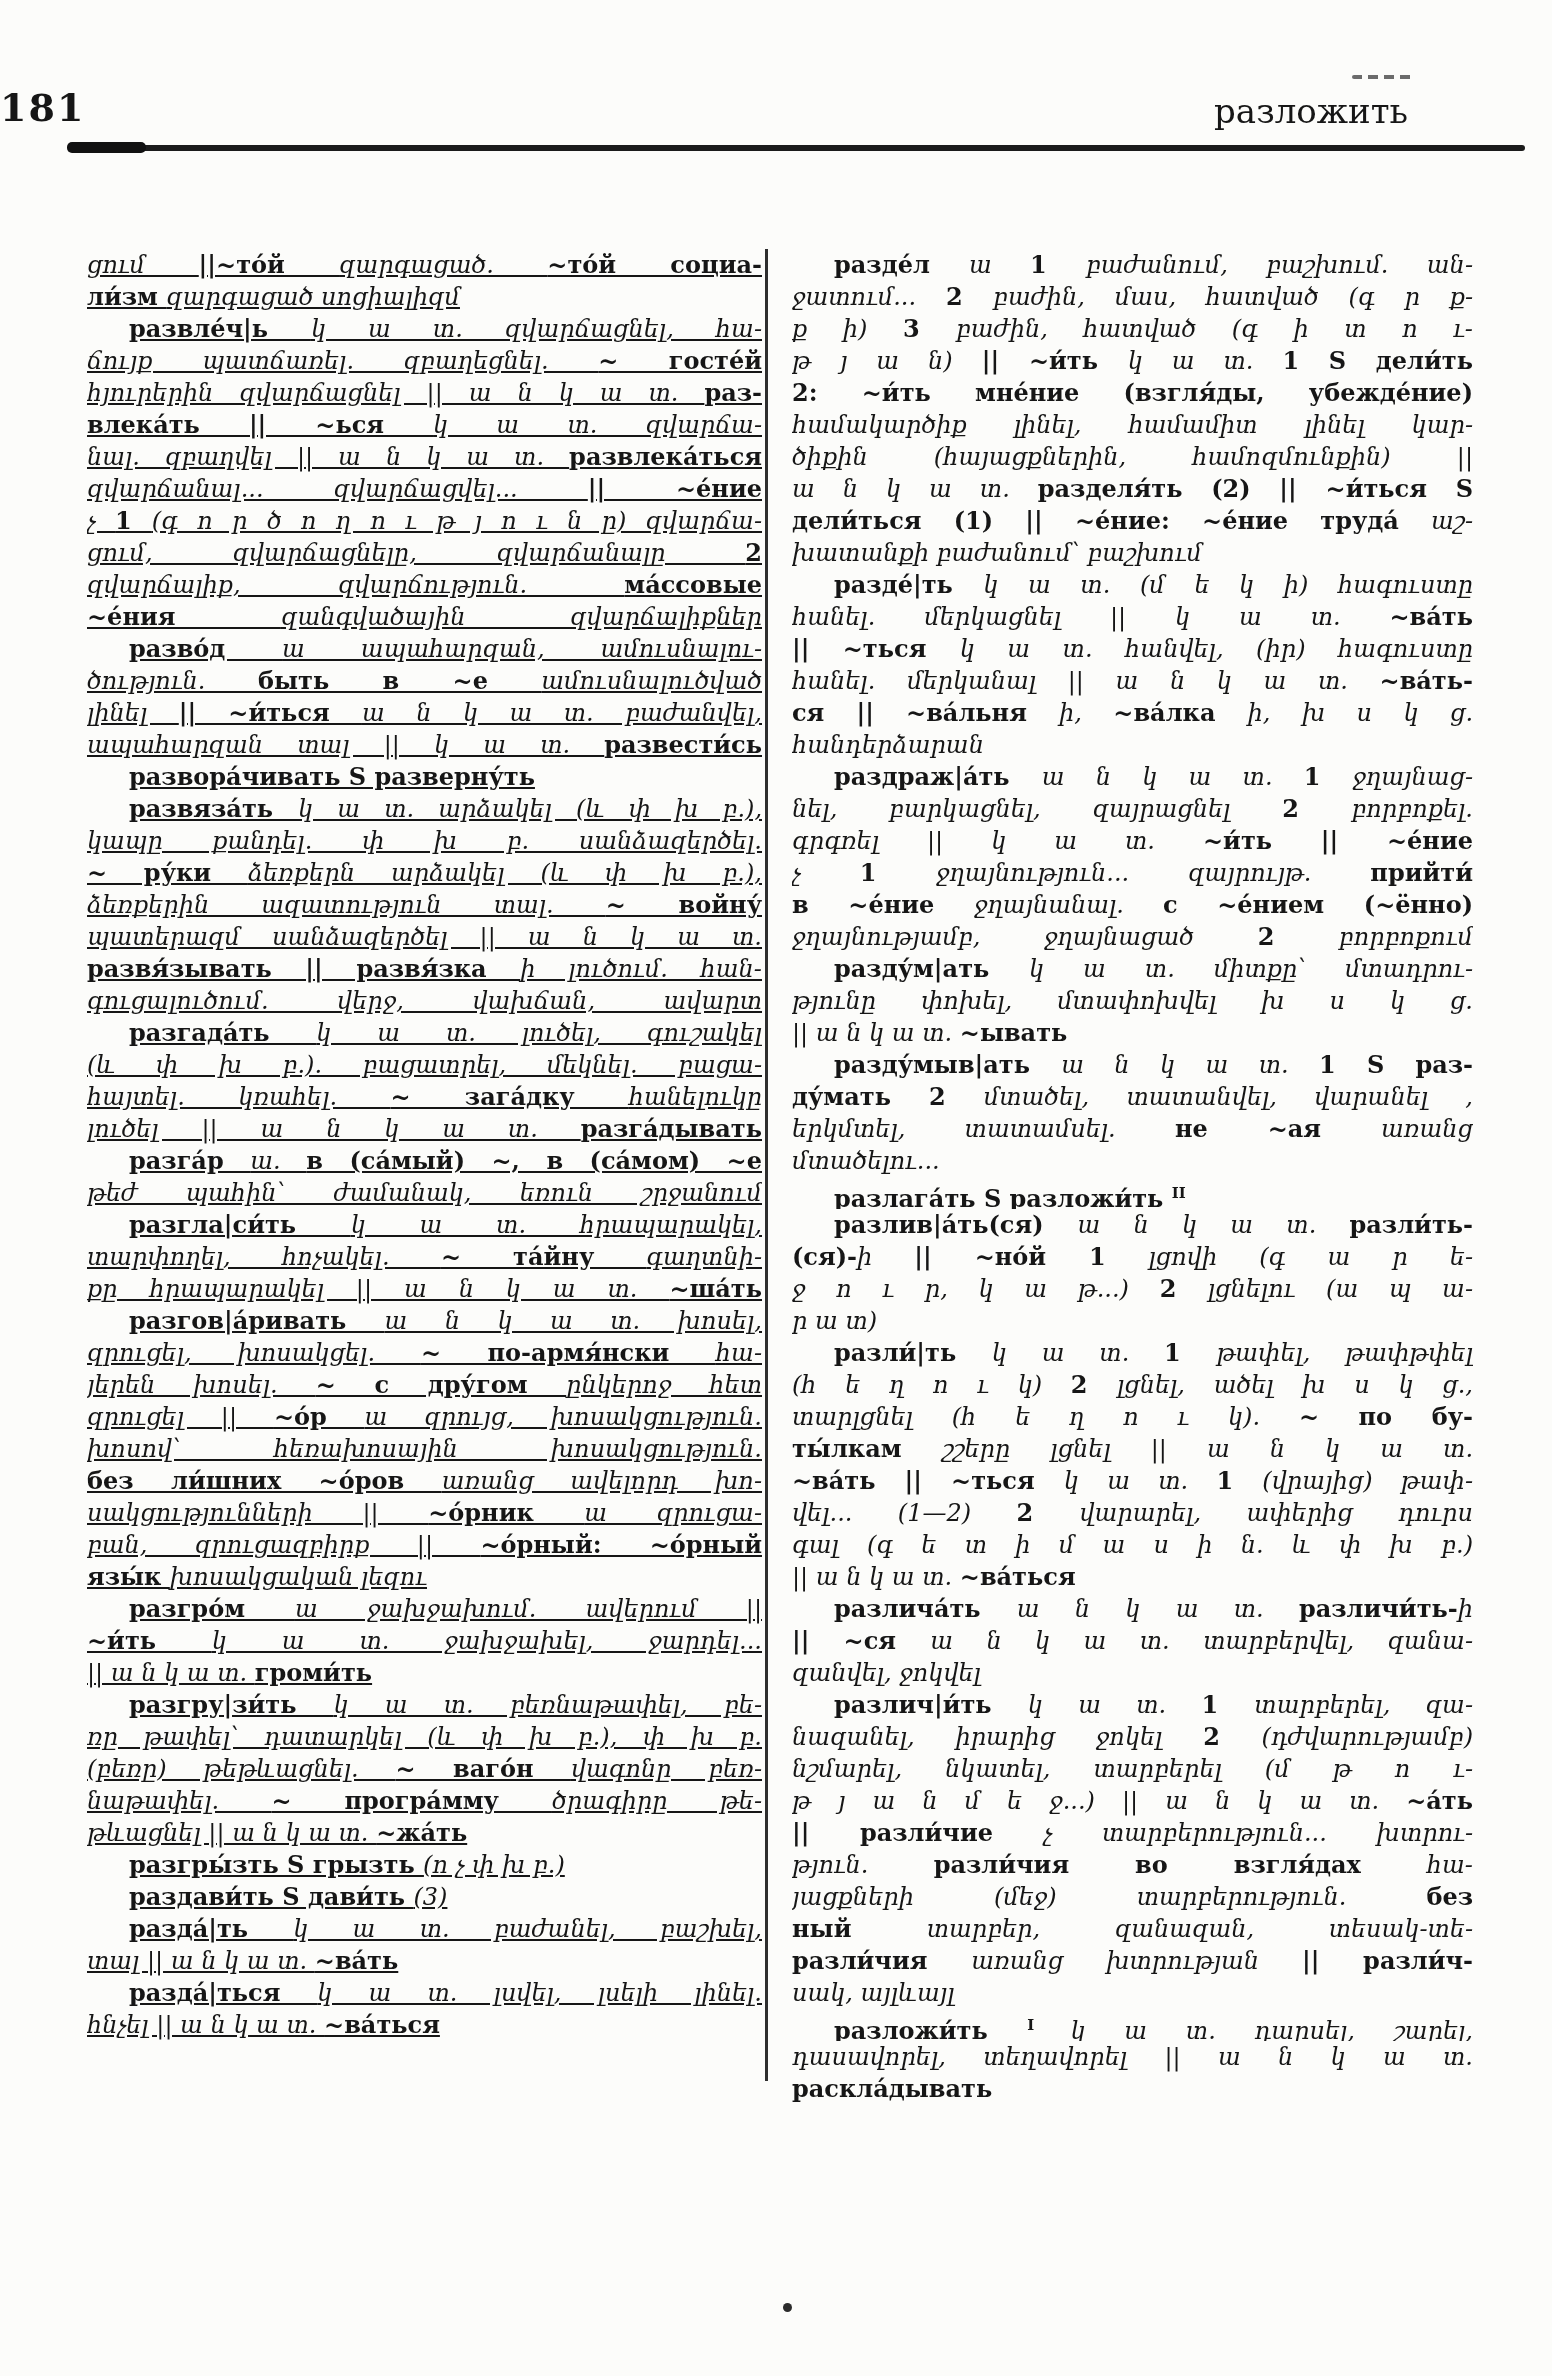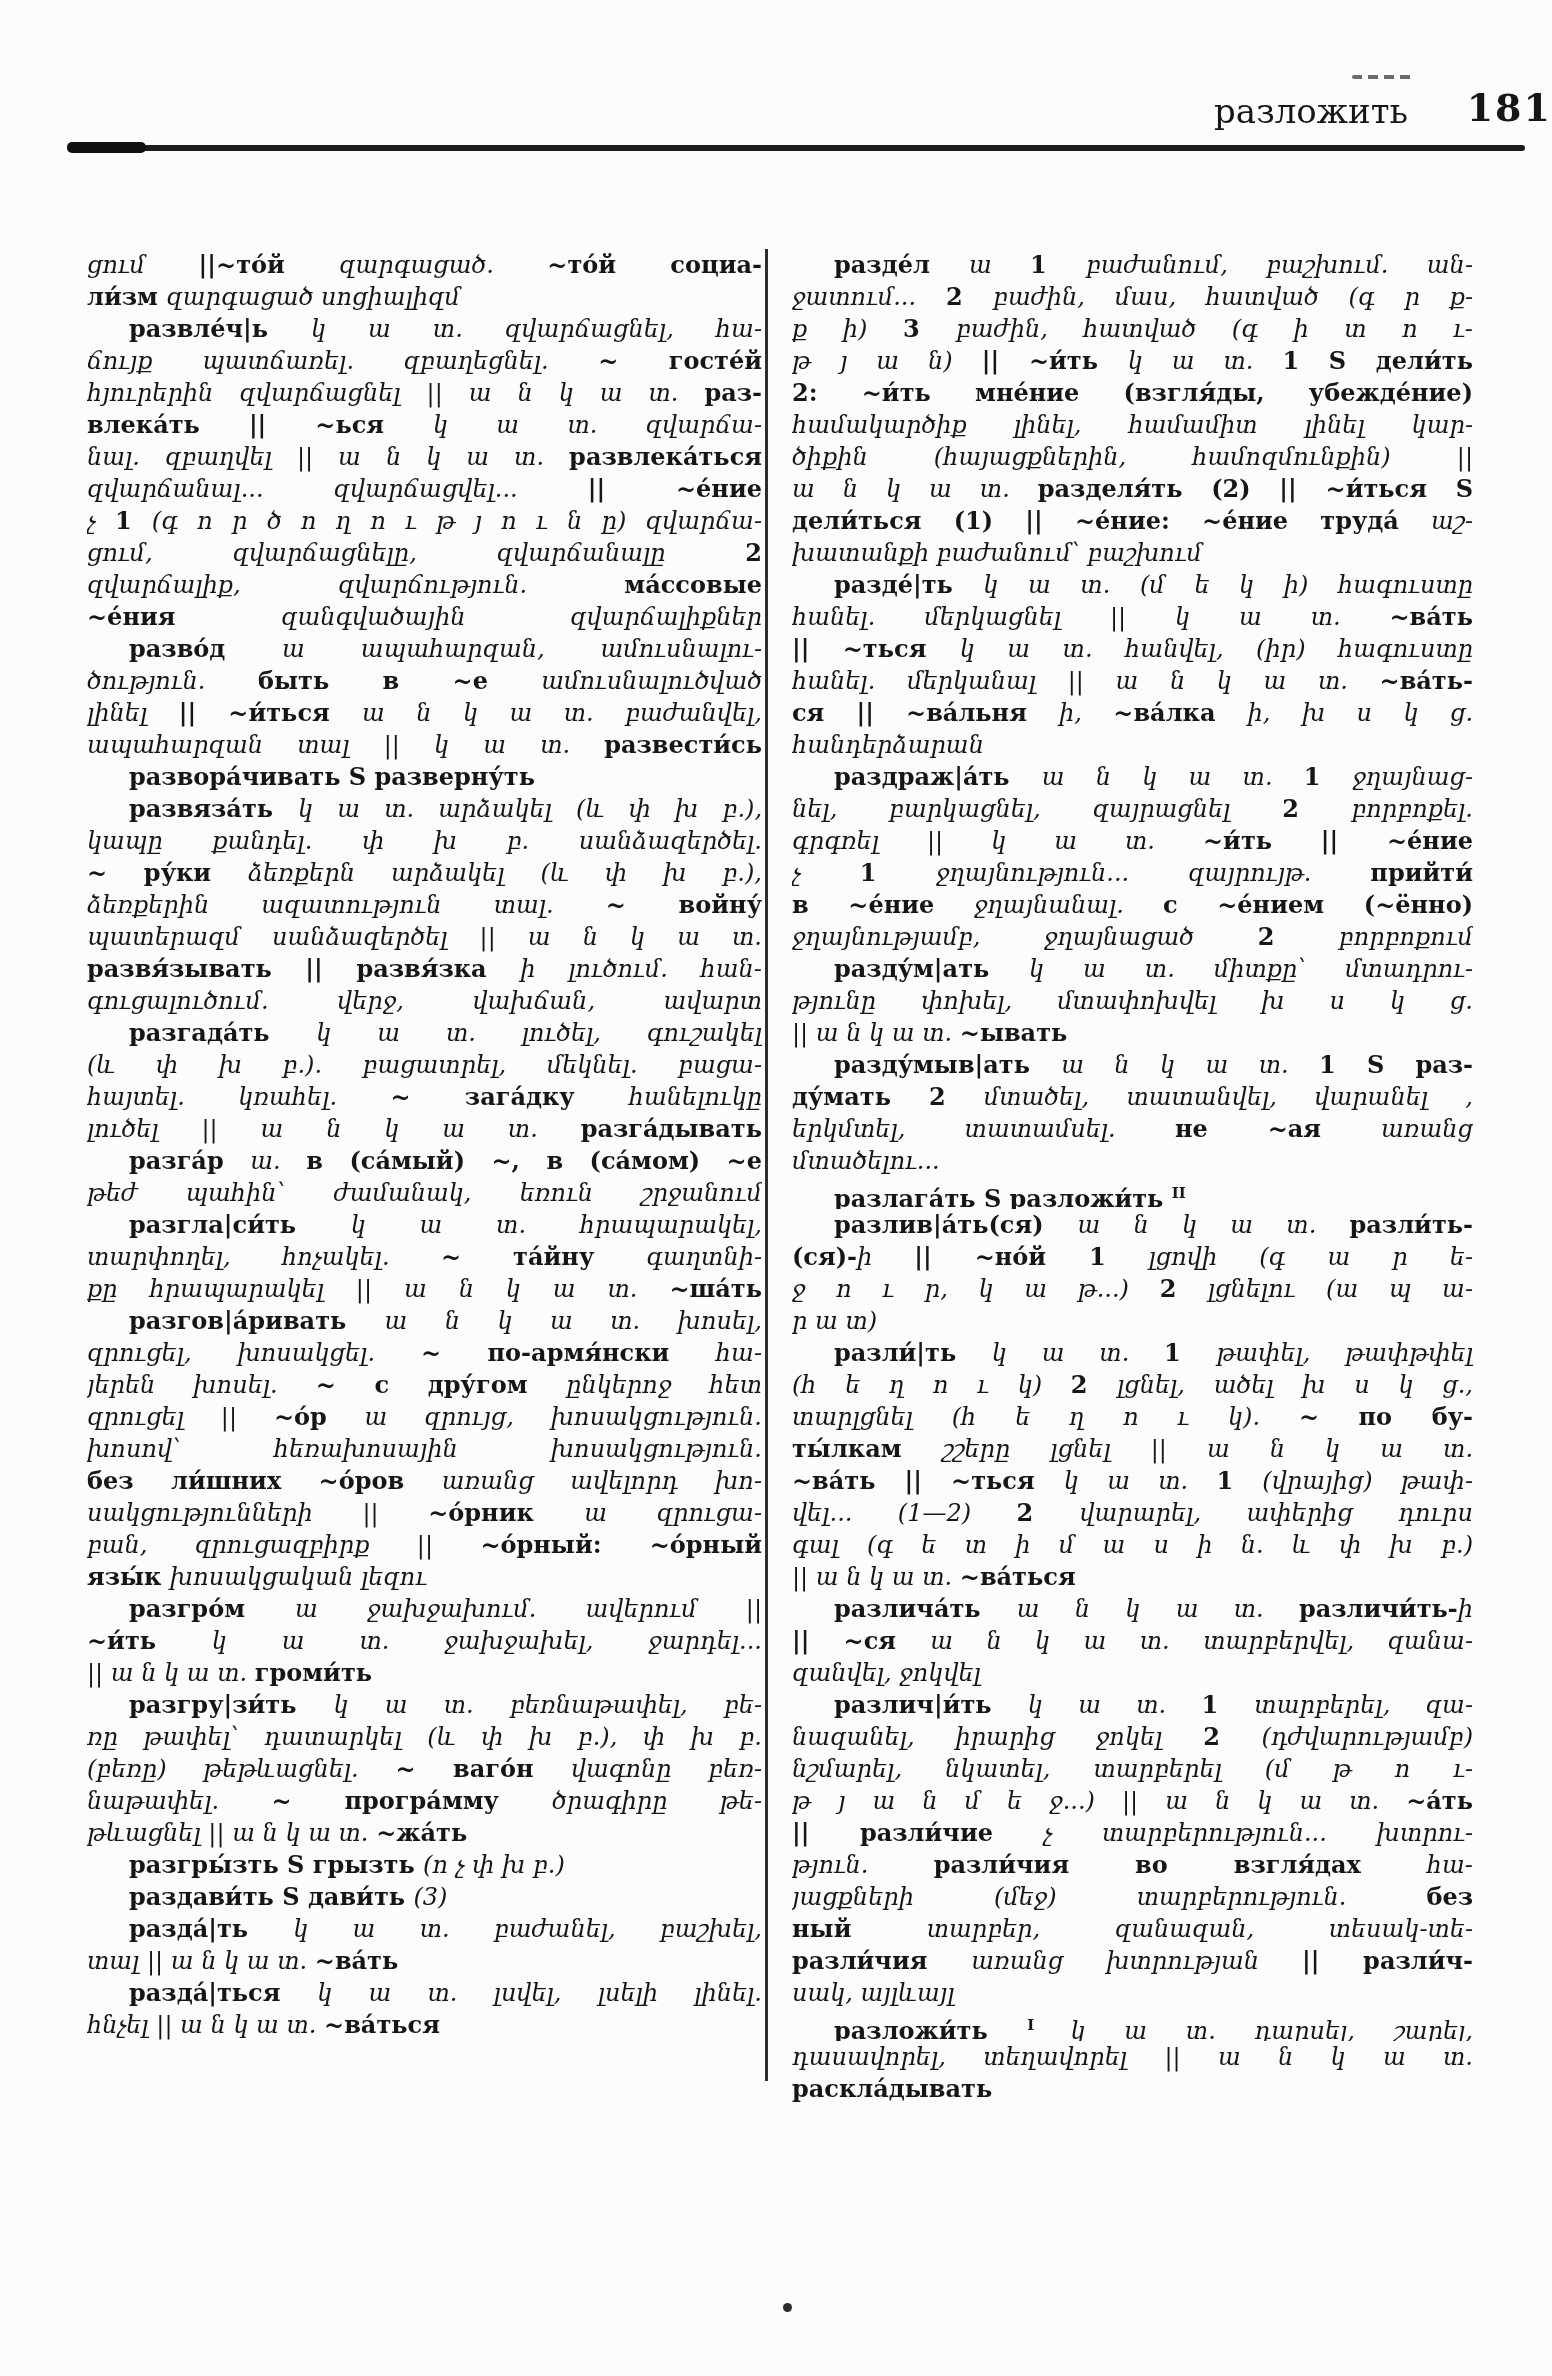--- a/index.html
+++ b/index.html
@@ -7,21 +7,21 @@
   .page{
     position:relative;
     width:1552px;height:2376px;
     background:#fcfcfa;
     overflow:hidden;
     font-family:"DejaVu Serif", serif;
     color:#161616;
   }
   .page-number{
     position:absolute;top:85px;left:0;right:0;
-    text-align:right;
+    text-align:left;
     font-size:38px;font-weight:700;
     letter-spacing:2px;
   }
   .running-head{
     position:absolute;top:91px;right:144px;
     font-size:34px;font-weight:400;
   }
   .head-smudge{
     position:absolute;top:75px;left:1352px;width:61px;height:4px;
     background:repeating-linear-gradient(90deg,#6b6b6b 0 10px,transparent 10px 16px);
@@ -36,21 +36,21 @@
     background:#111;border-radius:5px;
   }
   .col-divider{
     position:absolute;top:249px;left:765px;width:3px;height:1832px;
     background:#2e2e2e;
   }
   .column{
     position:absolute;top:249px;
     font-size:24px;line-height:32px;
   }
-  .column.left{left:87px;width:675px;}
+  .column.left{left:87px;width:675px;text-decoration:underline;}
   .column.right{left:792px;width:681px;}
   .line{
     text-align:justify;
     text-align-last:justify;
     height:32px;
     overflow:hidden;
   }
   .line.line-end{text-align-last:left;}
   .line.line-ind{text-indent:42px;}
   .seg-ru{font-weight:700;font-style:normal;}

